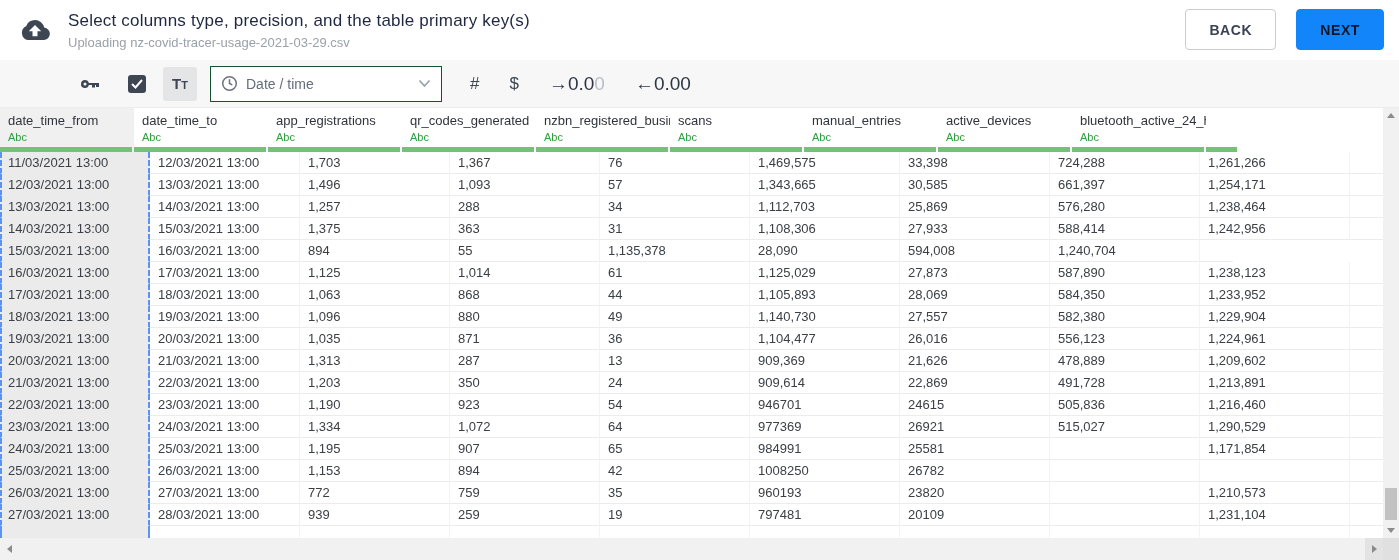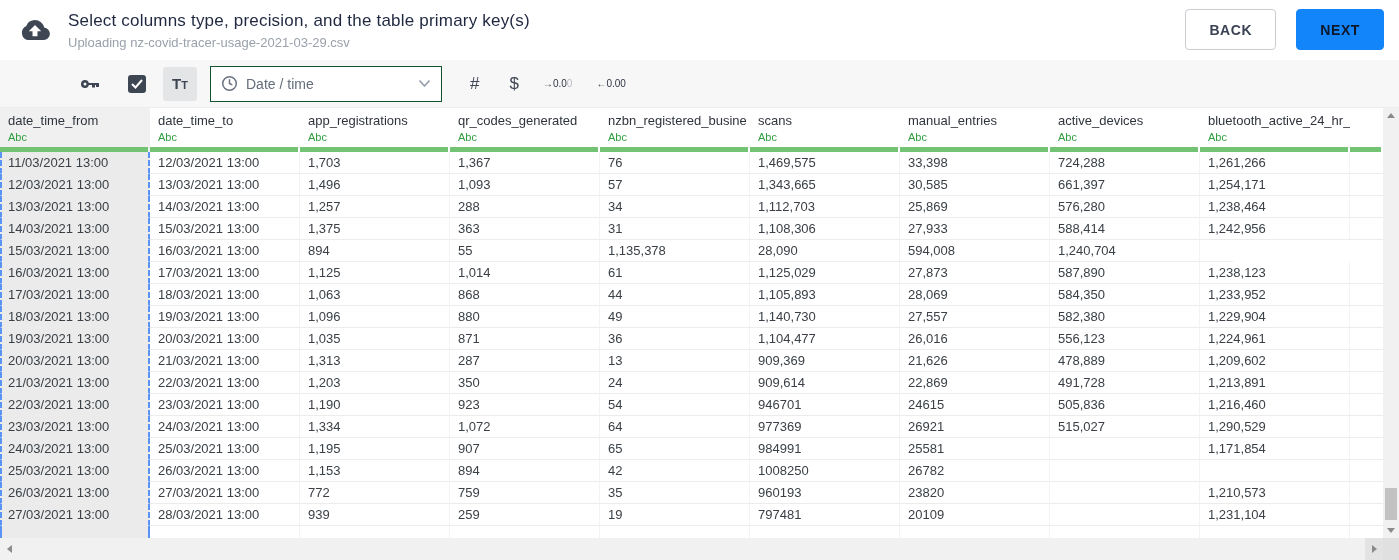--- a/index.html
+++ b/index.html
@@ -25,26 +25,26 @@
               display:flex; align-items:center; justify-content:center; cursor:pointer; }
   .tt-btn { margin-left:17px; width:34px; height:34px; background:#e4e5e7; border-radius:3px; color:#3e4653;
             display:flex; align-items:center; justify-content:center; font-size:15px; font-weight:bold;
             font-variant:small-caps; cursor:pointer; }
   .type-select { margin-left:13px; width:232px; height:36px; background:#fff; border:1px solid #14532d;
                  display:flex; align-items:center; padding:0 10px; box-sizing:border-box; cursor:pointer; }
   .type-select .label { margin-left:8px; font-size:14px; color:#646d7a; flex:1; }
   .tool-glyph { font-size:17px; color:#3e4653; cursor:pointer; }
   .hash { margin-left:28px; }
   .dollar { margin-left:30px; }
-  .dec-btn { margin-left:24px; font-size:10px; color:#2f3642; cursor:pointer; white-space:nowrap; }
+  .dec-btn { margin-left:30px; font-size:19px; color:#2f3642; cursor:pointer; white-space:nowrap; }
   .dec-btn .light { color:#b9bec4; }
   
   .table-area { position:relative; }
   .thead { display:flex; height:44px; background:#fff; }
-  .th { width:150px; box-sizing:border-box; padding:5px 0 0 8px; position:relative; cursor:pointer; }
+  .th { width:134px; box-sizing:border-box; padding:5px 0 0 8px; position:relative; cursor:pointer; }
   .th .name { font-size:13px; color:#2f343c; display:block; white-space:nowrap; overflow:hidden; }
   .th .abc { font-size:11px; color:#2f9e3f; display:block; margin-top:3px; }
   .th .bar { position:absolute; left:0; right:2px; bottom:0; height:5px; background:#72c472; }
   .th.sel { background:#f0f0f0; }
   .th.filler { width:33px; padding:0; }
   .tr { display:flex; height:22px; }
   .td { width:150px; box-sizing:border-box; border-right:1px solid #f3f3f3; border-bottom:1px solid #ececec;
         font-size:13px; color:#3a4046; padding-left:8px; line-height:21px; white-space:nowrap; overflow:hidden; }
   .td.sel { background:#ebebeb; border-left:2px dashed #5b93f5; border-right:2px dashed #5b93f5; padding-left:6px; }
   .td.filler { width:33px; padding:0; border-right:none; }

